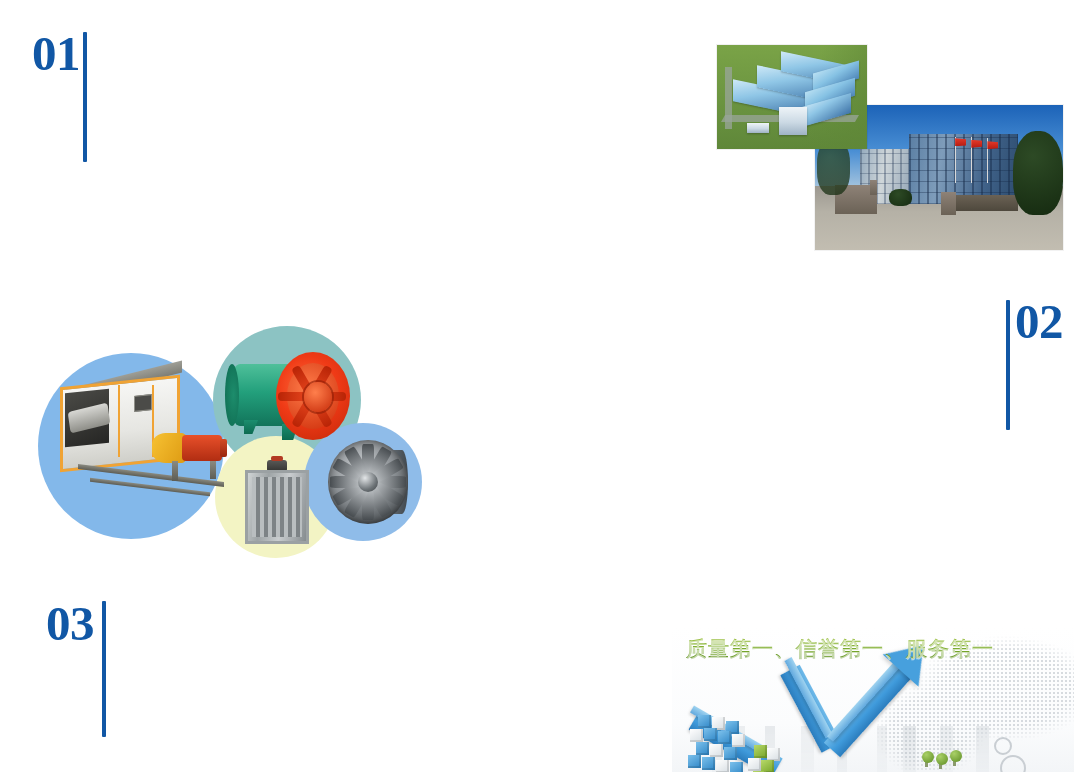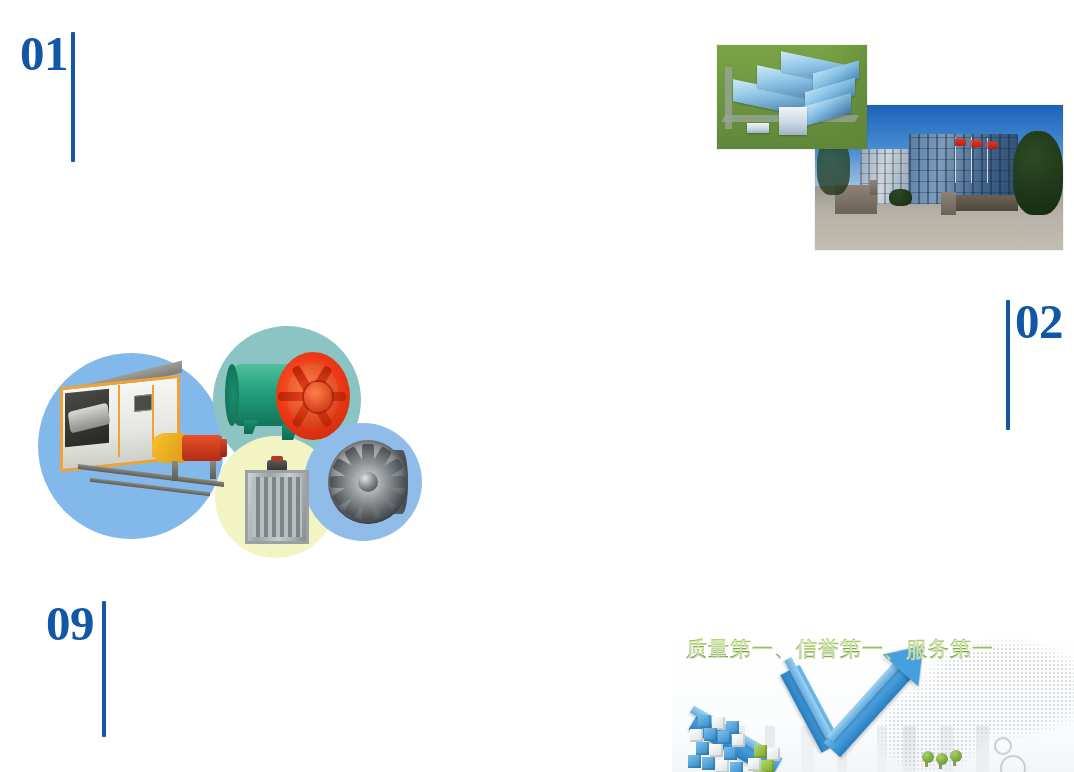--- a/index.html
+++ b/index.html
@@ -32,21 +32,21 @@
     line-height: 52px;
     color: #1157a5;
     letter-spacing: -0.5px;
   }
   .num-rule {
     width: 4px;
     background: #1157a5;
     border-radius: 1px;
   }
 
-  #marker-01 { left: 20px; top: 28px; }
+  #marker-01 { left: 32px; top: 28px; }
   #marker-01 .num-rule { height: 130px; margin-left: 3px; margin-top: 4px; }
 
   #marker-02 { left: 1006px; top: 296px; }
   #marker-02 .num-rule { height: 130px; margin-right: 5px; margin-top: 4px; }
 
   #marker-03 { left: 46px; top: 598px; }
   #marker-03 .num-rule { height: 136px; margin-left: 8px; margin-top: 3px; }
 
   
   #photo-group { position: absolute; left: 715px; top: 44px; width: 352px; height: 210px; }
@@ -436,21 +436,21 @@
         <div class="imp-blade" style="transform:rotate(240deg);"></div>
         <div class="imp-blade" style="transform:rotate(270deg);"></div>
         <div class="imp-blade" style="transform:rotate(300deg);"></div>
         <div class="imp-blade" style="transform:rotate(330deg);"></div>
         <div class="imp-hub"></div>
       </div>
     </div>
   </div>
 
   <div class="num-marker" id="marker-03">
-    <span class="num-text">09</span>
+    <span class="num-text">03</span>
     <span class="num-rule"></span>
   </div>
 
   <div id="slogan-banner">
     <div class="map-dots"></div>
     <div class="city-skyline"></div>
 
     <div class="arrow-seg" style="left:22px;  top:82px;  width:96px; height:22px; transform:rotate(30deg); transform-origin:0 50%;"></div>
     <div class="arrow-seg edge" style="left:20px; top:78px; width:96px; height:8px; transform:rotate(30deg); transform-origin:0 50%;"></div>
 

